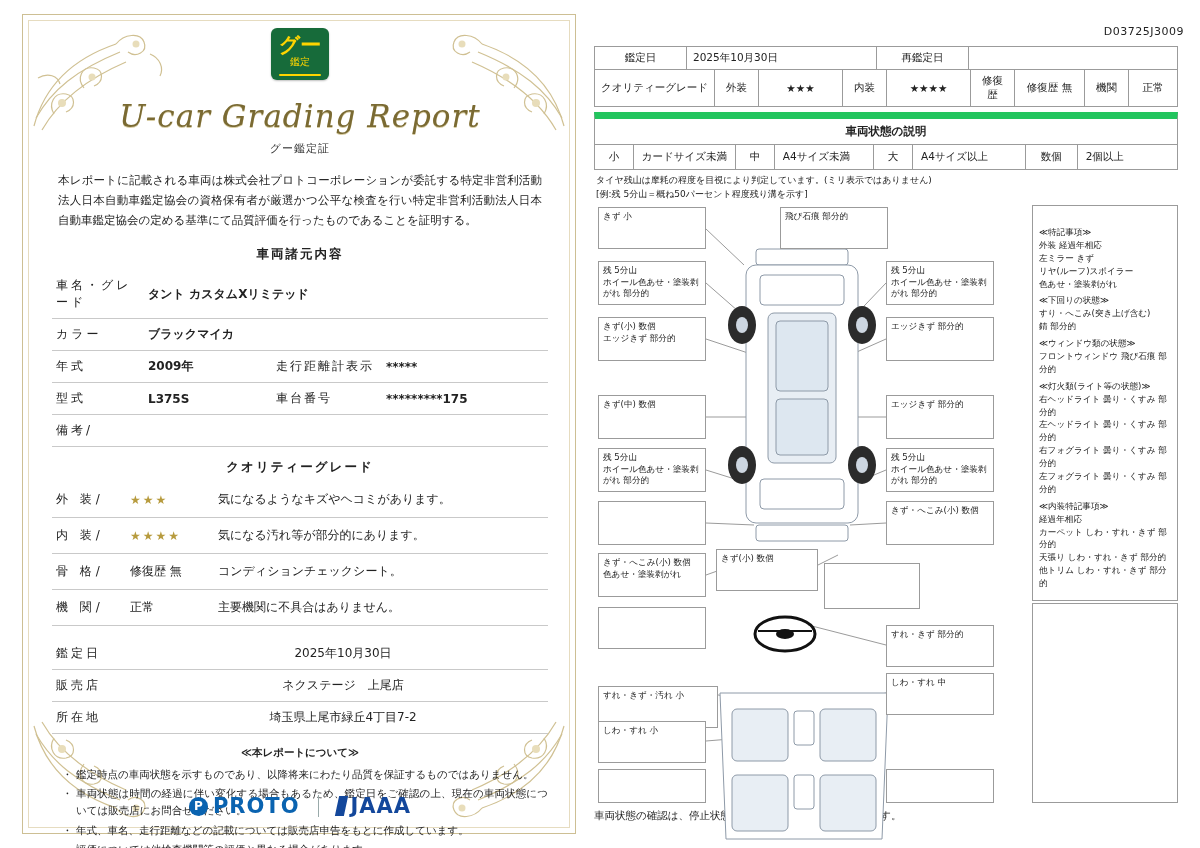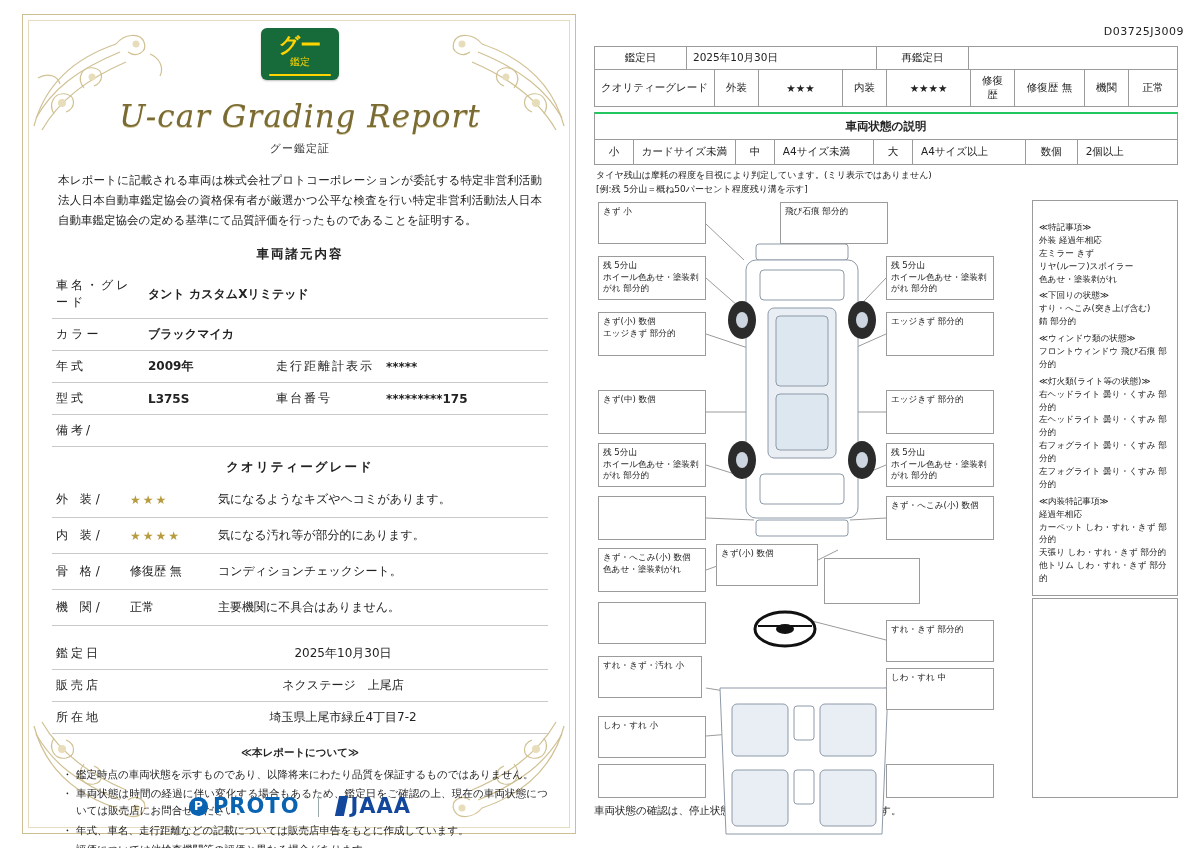--- a/index.html
+++ b/index.html
@@ -35,21 +35,21 @@
   .fl-tl { left:24px; top:18px; }
   .fl-tr { right:16px; top:18px; transform:scaleX(-1); }
   .fl-bl { left:24px; bottom:14px; transform:scaleY(-1); }
   .fl-br { right:16px; bottom:14px; transform:scale(-1,-1); }
 
   .cert-inner {
     position:absolute; left:52px; top:24px; right:42px; bottom:24px;
   }
   .logo-wrap { text-align:center; margin-top:4px; height:62px; }
   .goo-logo {
-    display:inline-block; width:78px; height:52px;
+    display:inline-block; width:58px; height:52px;
     background:#176b3a;
     border-radius:6px;
     position:relative;
     color:#ffd400;
     font-size:11px; line-height:1.05;
     padding-top:6px;
     box-shadow:0 1px 2px rgba(0,0,0,.25);
   }
   .goo-logo .g1 { font-size:21px; font-weight:bold; display:block; letter-spacing:0; }
   .goo-logo .g2 { font-size:10px; display:block; margin-top:1px; }
@@ -349,21 +349,21 @@
         <td class="ctr" style="width:44px">内装</td>
         <td class="ctr" style="width:84px">★★★★</td>
         <td class="ctr" style="width:44px">修復歴</td>
         <td class="ctr" style="width:70px">修復歴 無</td>
         <td class="ctr" style="width:44px">機関</td>
         <td class="ctr">正常</td>
       </tr>
     </tbody>
       </table>
 
-    <div class="statebox" style="margin-top:5px;border-top:2px solid #22c55e">
+    <div class="statebox" style="margin-top:5px;border-top:7px solid #22c55e">
       <div class="state-hd">車両状態の説明</div>
       <div class="sizes">
         <div class="cell k">小</div>
         <div class="cell v">カードサイズ未満</div>
         <div class="cell k">中</div>
         <div class="cell v">A4サイズ未満</div>
         <div class="cell k">大</div>
         <div class="cell v" style="width:118px">A4サイズ以上</div>
         <div class="cell k" style="width:54px">数個</div>
         <div class="cell v last">2個以上</div>
@@ -460,21 +460,21 @@
       <div class="panel" style="left:292px;top:243px; width:108px; height:44px; white-space:pre-line;">残 5分山
 ホイール色あせ・塗装剥がれ 部分的</div>
       <div class="panel" style="left:4px;  top:296px; width:108px; height:44px;"></div>
       <div class="panel" style="left:292px;top:296px; width:108px; height:44px;">きず・へこみ(小) 数個</div>
       <div class="panel" style="left:4px;  top:348px; width:108px; height:44px; white-space:pre-line;">きず・へこみ(小) 数個
 色あせ・塗装剥がれ</div>
       <div class="panel" style="left:122px;top:344px; width:102px; height:42px;">きず(小) 数個</div>
       <div class="panel" style="left:230px;top:358px; width:96px;  height:46px;"></div>
       <div class="panel" style="left:4px;  top:402px; width:108px; height:42px;"></div>
       <div class="panel" style="left:292px;top:420px; width:108px; height:42px;">すれ・きず 部分的</div>
-      <div class="panel" style="left:4px;  top:456px; width:104px; height:42px;">すれ・きず・汚れ 小</div>
+      <div class="panel" style="left:4px;  top:481px; width:120px; height:42px;">すれ・きず・汚れ 小</div>
       <div class="panel" style="left:292px;top:468px; width:108px; height:42px;">しわ・すれ 中</div>
       <div class="panel" style="left:4px;  top:516px; width:108px; height:42px;">しわ・すれ 小</div>
       <div class="panel" style="left:4px;  top:564px; width:108px; height:34px;"></div>
       <div class="panel" style="left:292px;top:564px; width:108px; height:34px;"></div>
 
       <div class="remarks" style="top:0;height:396px">
         <div class="rh">≪特記事項≫</div>
         <div>外装 経過年相応</div>
         <div>左ミラー きず</div>
         <div>リヤ(ルーフ)スポイラー</div>

